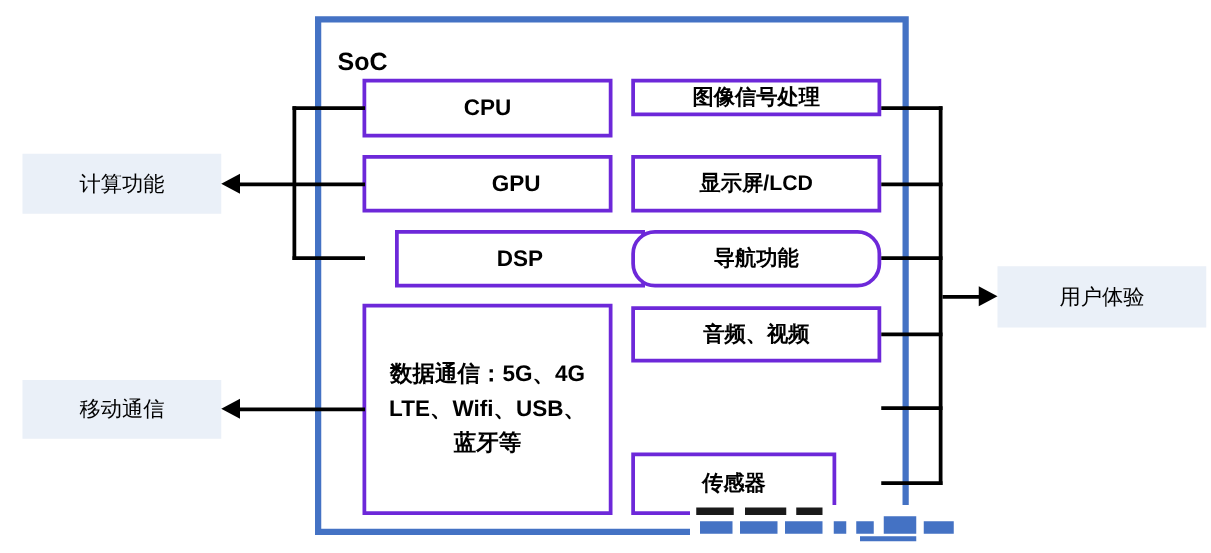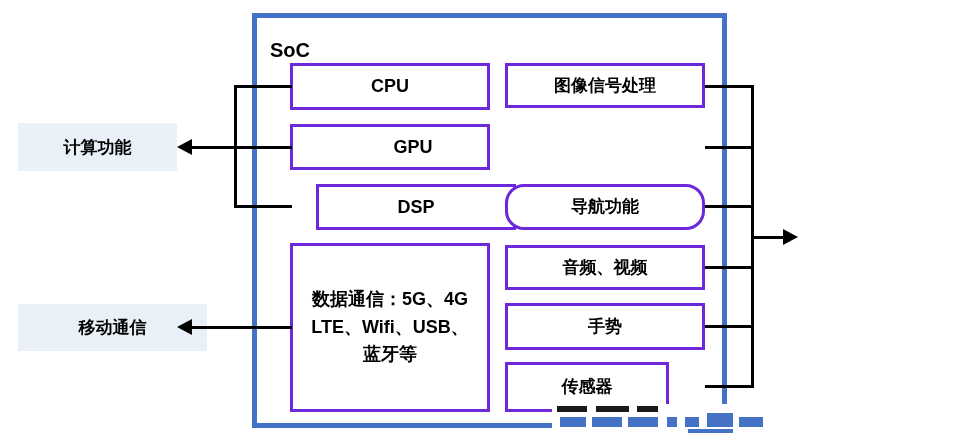--- a/index.html
+++ b/index.html
@@ -41,39 +41,39 @@
     justify-content: center;
     text-align: center;
     font-weight: bold;
     font-size: 17px;
     line-height: 1.25;
   }
   .b-cpu  { left: 290px; top: 63px;  width: 200px; height: 47px; font-size: 18px; }
   .b-gpu  { left: 290px; top: 124px; width: 200px; height: 46px; font-size: 18px; padding-left: 46px; }
   .b-dsp  { left: 290px; top: 184px; width: 200px; height: 46px; font-size: 18px; margin-left: 26px; }
   .b-comm { left: 290px; top: 243px; width: 200px; height: 169px; white-space: pre-line; font-size: 18px; line-height: 1.55; }
-  .b-isp  { left: 505px; top: 63px;  width: 200px; height: 45px; }
+  .b-isp  { left: 505px; top: 63px;  width: 200px; height: 30px; }
   .b-lcd  { left: 505px; top: 124px; width: 200px; height: 46px; }
   .b-nav  { left: 505px; top: 184px; width: 200px; height: 46px; border-radius: 19px; }
   .b-av   { left: 505px; top: 245px; width: 200px; height: 45px; }
   .b-ges  { left: 505px; top: 303px; width: 200px; height: 47px; }
   .b-sen  { left: 505px; top: 362px; width: 164px; height: 50px; }
 
   
   .ext {
     position: absolute;
     background: #EAF0F8;
     display: flex;
     align-items: center;
     justify-content: center;
-    font-weight: bold;
+    font-weight: normal;
     font-size: 17px;
   }
   .e-compute { left: 18px;  top: 123px; width: 159px; height: 48px; }
-  .e-mobile  { left: 18px;  top: 304px; width: 189px; height: 47px; }
+  .e-mobile  { left: 18px;  top: 304px; width: 159px; height: 47px; }
   .e-ux      { left: 798px; top: 213px; width: 167px; height: 49px; }
 
   
   .line { position: absolute; background: #000000; }
   .l-cpu      { left: 234px; top: 85px;  width: 58px;  height: 3px; }
   .l-gpu      { left: 191px; top: 146px; width: 101px; height: 3px; }
   .l-dsp      { left: 234px; top: 205px; width: 58px;  height: 3px; }
   .l-leftbus  { left: 234px; top: 85px;  width: 3px;   height: 123px; }
   .l-mobile   { left: 191px; top: 326px; width: 101px; height: 3px; }
   .l-isp      { left: 705px; top: 85px;  width: 49px;  height: 3px; }
@@ -118,27 +118,28 @@
   </div>
 
   <div class="blk b-cpu">CPU</div>
   <div class="blk b-gpu">GPU</div>
   <div class="blk b-dsp">DSP</div>
   <div class="blk b-comm">数据通信：5G、4G
 LTE、Wifi、USB、
 蓝牙等</div>
 
   <div class="blk b-isp">图像信号处理</div>
+  <div class="blk b-lcd">显示屏/LCD</div>
   <div class="blk b-nav">导航功能</div>
   <div class="blk b-av">音频、视频</div>
-  <div class="blk b-ges">手势</div>
   <div class="blk b-sen">传感器</div>
 
   <div class="ext e-compute">计算功能</div>
   <div class="ext e-mobile">移动通信</div>
+  <div class="ext e-ux">用户体验</div>
 
   <div class="line l-cpu"></div>
   <div class="line l-gpu"></div>
   <div class="line l-dsp"></div>
   <div class="line l-leftbus"></div>
   <div class="arr arr-left a-compute"></div>
   <div class="line l-mobile"></div>
   <div class="arr arr-left a-mobile"></div>
 
   <div class="line l-isp"></div>

